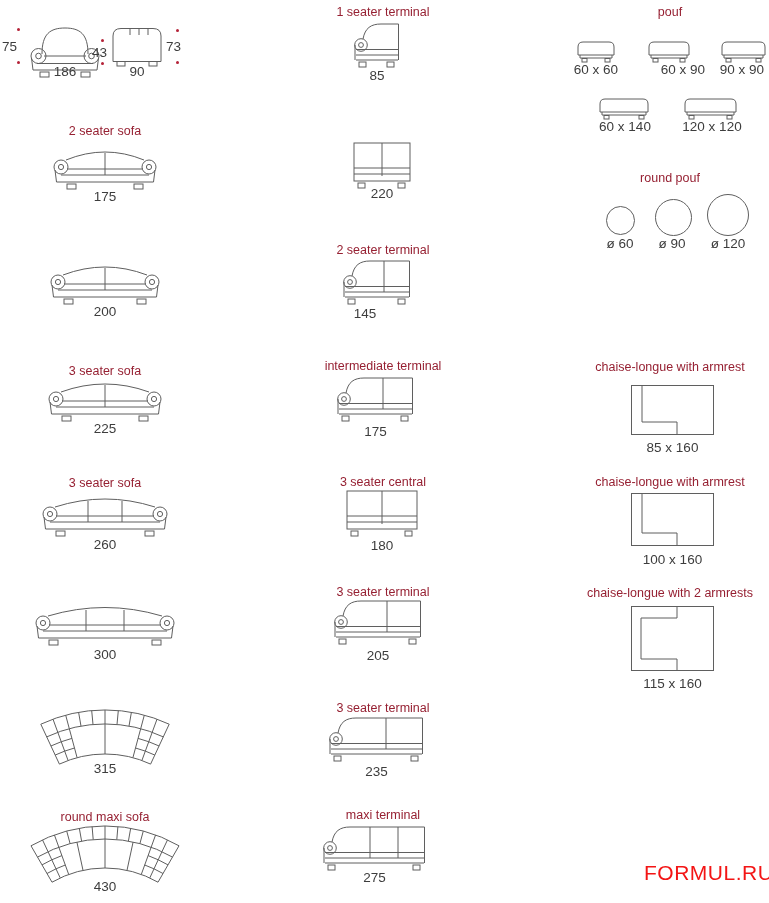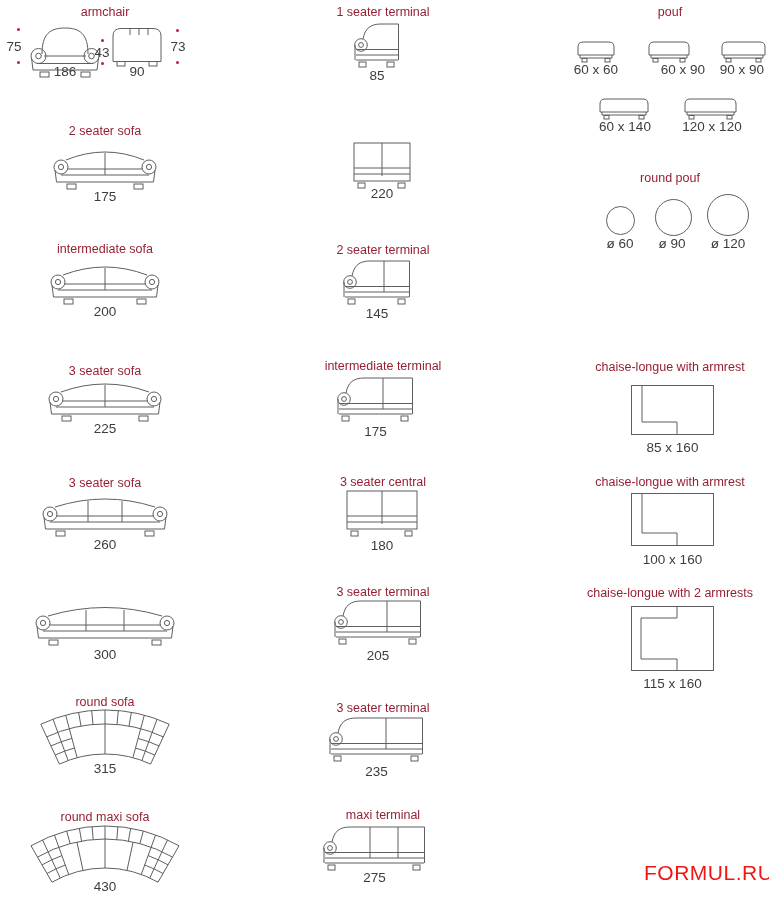--- a/index.html
+++ b/index.html
@@ -2,36 +2,35 @@
 <html style="--title: #962032; --dimension: #3d3d3d; --line: #5f5f5f; --dot: #b52238; --watermark: #f31515;"><head>
 <meta charset="utf-8">
 <style>
   html,body{margin:0;padding:0;background:#fff;}
   .page{position:relative;width:769px;height:903px;background:#ffffff;
         font-family:"Liberation Sans",sans-serif;overflow:hidden;}
   .title{position:absolute;text-align:center;font-size:12.5px;line-height:14px;
          color:var(--title,#962032);white-space:nowrap;}
   .dim{position:absolute;text-align:center;font-size:13.5px;line-height:15px;
        color:var(--dimension,#3d3d3d);white-space:nowrap;}
-  .side-dim{position:absolute;text-align:center;font-size:13.5px;
+  .side-dim{position:absolute;text-align:left;font-size:13.5px;
        color:var(--dimension,#3d3d3d);}
   svg.draw{position:absolute;overflow:visible;}
   svg.draw *{stroke:var(--line,#5f5f5f);stroke-width:1;fill:none;}
   .dot{position:absolute;width:3px;height:3px;border-radius:50%;
        background:var(--dot,#b52238);}
   .circle{position:absolute;border:1px solid var(--line,#5f5f5f);border-radius:50%;}
   .wm{position:absolute;font-size:21px;letter-spacing:0.5px;
       color:var(--watermark,#f31515);white-space:nowrap;}
 </style>
 </head>
 <body>
 
 <div class="page">
 
-  <div class="title" style="left:5px;top:5px;width:200px">armchair</div>
   <svg class="draw" style="left:28px;top:20px" width="74" height="60" viewBox="0 0 74 60">
     <path d="M14,34 C14,14 22,8 37,8 C52,8 60,14 60,34"></path>
     <circle cx="10.5" cy="36" r="7.5"></circle>
       <circle cx="10.5" cy="36" r="2.8"></circle>
     <circle cx="63.5" cy="36" r="7.5"></circle>
       <circle cx="63.5" cy="36" r="2.8"></circle>
     <path d="M3.5,38 L5,50 L69,50 L70.5,38"></path>
     <path d="M16,36 H58"></path>
     <path d="M9,43.5 H65"></path>
     <rect x="12" y="52" width="9" height="5"></rect>
@@ -64,21 +63,20 @@
       <circle cx="96" cy="27" r="2.6"></circle>
     <path d="M2,30 L3.5,42 H100.5 L102,30"></path>
     <path d="M14,29 H90"></path>
       <path d="M8,35 H96"></path>
     <path d="M52,13 V35"></path>
     <rect x="14" y="44" width="9" height="5"></rect>
       <rect x="81" y="44" width="9" height="5"></rect>
   </svg>
   <div class="dim" style="left:53px;top:189px;width:104px">175</div>
 
-  <div class="title" style="left:5px;top:242px;width:200px">intermediate sofa</div>
   <svg class="draw" style="left:50px;top:255px" width="110" height="50" viewBox="0 0 110 50">
     <path d="M13,20 Q55,4 97,20"></path>
     <circle cx="8" cy="27" r="7"></circle>
       <circle cx="8" cy="27" r="2.6"></circle>
     <circle cx="102" cy="27" r="7"></circle>
       <circle cx="102" cy="27" r="2.6"></circle>
     <path d="M2,30 L3.5,42 H106.5 L108,30"></path>
     <path d="M14,29 H96"></path>
       <path d="M8,35 H102"></path>
     <path d="M55,13 V35"></path>
@@ -127,21 +125,20 @@
       <circle cx="132" cy="27" r="2.6"></circle>
     <path d="M2,30 L3.5,42 H136.5 L138,30"></path>
     <path d="M14,29 H126"></path>
       <path d="M8,35 H132"></path>
     <path d="M51,14 V35 M89,14 V35"></path>
     <rect x="14" y="44" width="9" height="5"></rect>
       <rect x="117" y="44" width="9" height="5"></rect>
   </svg>
   <div class="dim" style="left:35px;top:647px;width:140px">300</div>
 
-  <div class="title" style="left:5px;top:695px;width:200px">round sofa</div>
   <svg class="draw" style="left:40px;top:708px" width="130" height="58" viewBox="0 0 130 58">
     <path d="M0.8,16.2 A152,152 0 0 1 129.2,16.2"></path>
     <path d="M6.7,28.9 A138,138 0 0 1 123.3,28.9"></path>
     <path d="M19.4,56.1 A108,108 0 0 1 110.6,56.1"></path>
     <path d="M0.8,16.2 L19.4,56.1 M129.2,16.2 L110.6,56.1"></path>
     <path d="M65,2 V46"></path>
     <path d="M78.3,2.6 L77,16.5 M51.7,2.6 L53,16.5"></path>
     <path d="M91.4,4.3 L89,18.1 M38.6,4.3 L41,18.1"></path>
     <path d="M104.3,7.2 L100.7,20.7 M25.7,7.2 L29.3,20.7"></path>
     <path d="M117,11.2 L112.2,24.3 M13,11.2 L17.8,24.3"></path>
@@ -203,21 +200,21 @@
     <circle cx="7" cy="26" r="6.3"></circle>
       <circle cx="7" cy="26" r="2.4"></circle>
     <path d="M9,20 C11,9 17,5 27,5 H66.5 V41"></path>
     <path d="M1,26 V41"></path>
     <path d="M2,30.5 H66.5 M2,36 H66.5"></path>
     <path d="M2,41 H66"></path>
     <path d="M41,5 V36"></path>
     <rect x="5" y="43" width="7" height="5"></rect>
       <rect x="55" y="43" width="7" height="5"></rect>
   </svg>
-  <div class="dim" style="left:343px;top:306px;width:68px">145</div>
+  <div class="dim" style="left:331px;top:306px;width:68px">145</div>
 
   <div class="title" style="left:300px;top:359px;width:166px">intermediate terminal</div>
   <svg class="draw" style="left:337px;top:373px" width="77" height="50" viewBox="0 0 77 50">
     <circle cx="7" cy="26" r="6.3"></circle>
       <circle cx="7" cy="26" r="2.4"></circle>
     <path d="M9,20 C11,9 17,5 27,5 H75.5 V41"></path>
     <path d="M1,26 V41"></path>
     <path d="M2,30.5 H75.5 M2,36 H75.5"></path>
     <path d="M2,41 H75"></path>
     <path d="M46,5 V36"></path>

